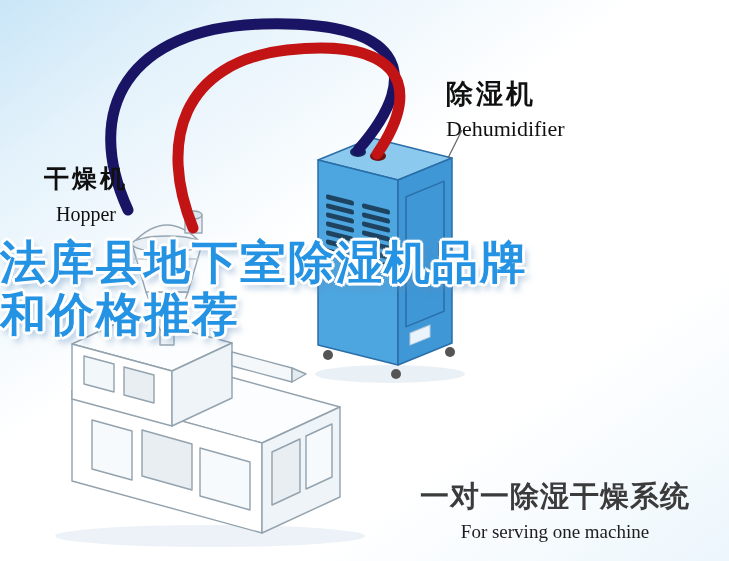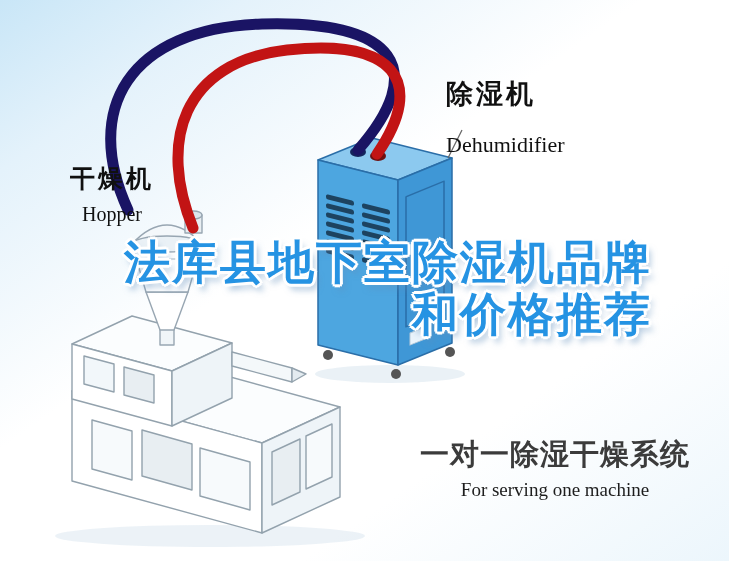--- a/index.html
+++ b/index.html
@@ -7,34 +7,34 @@
     position:relative;width:729px;height:561px;overflow:hidden;
     background:linear-gradient(145deg,#c9e6f7 0%,#e4f2fb 16%,#ffffff 42%,#ffffff 72%,#ecf6fc 100%);
     font-family:"DejaVu Sans","Liberation Sans",sans-serif;
   }
   .stage svg{position:absolute;left:0;top:0;}
   .abs{position:absolute;}
   .label-cn{font-weight:bold;color:#101010;letter-spacing:3px;}
   .label-en{font-family:"Liberation Serif","DejaVu Serif",serif;color:#101010;}
   .dehum-label{left:446px;top:76px;width:160px;text-align:left;}
   .dehum-label .label-cn{font-size:27px;}
-  .dehum-label .label-en{font-size:22px;margin-top:20px;}
-  .hopper-label{left:52px;top:162px;width:120px;text-align:center;}
+  .dehum-label .label-en{font-size:22px;margin-top:4px;}
+  .hopper-label{left:26px;top:162px;width:120px;text-align:center;}
   .hopper-label .label-cn{font-size:25px;}
   .hopper-label .label-en{font-size:20px;margin-top:8px;}
   .title-block{
-    left:0;top:236px;width:652px;text-align:right;
+    left:0;top:236px;width:652px;text-align:left;
     font-weight:bold;font-size:46px;line-height:1.14;
     color:#2593e3;letter-spacing:2px;
     text-shadow:
       -2px -2px 0 #fff, 2px -2px 0 #fff, -2px 2px 0 #fff, 2px 2px 0 #fff,
       -3px 0 0 #fff, 3px 0 0 #fff, 0 -3px 0 #fff, 0 3px 0 #fff,
       4px 6px 6px rgba(96,142,188,0.55);
   }
-  .caption-block{left:400px;top:435px;width:310px;text-align:center;}
+  .caption-block{left:400px;top:477px;width:310px;text-align:center;}
   .caption-cn{font-size:29px;font-weight:bold;color:#3b3b3b;letter-spacing:1px;}
   .caption-en{font-family:"Liberation Serif","DejaVu Serif",serif;font-size:19px;color:#1d1d1d;margin-top:4px;}
 </style>
 </head>
 <body>
 
 <div class="stage">
 
   <svg width="729" height="561" viewBox="0 0 729 561">
 

